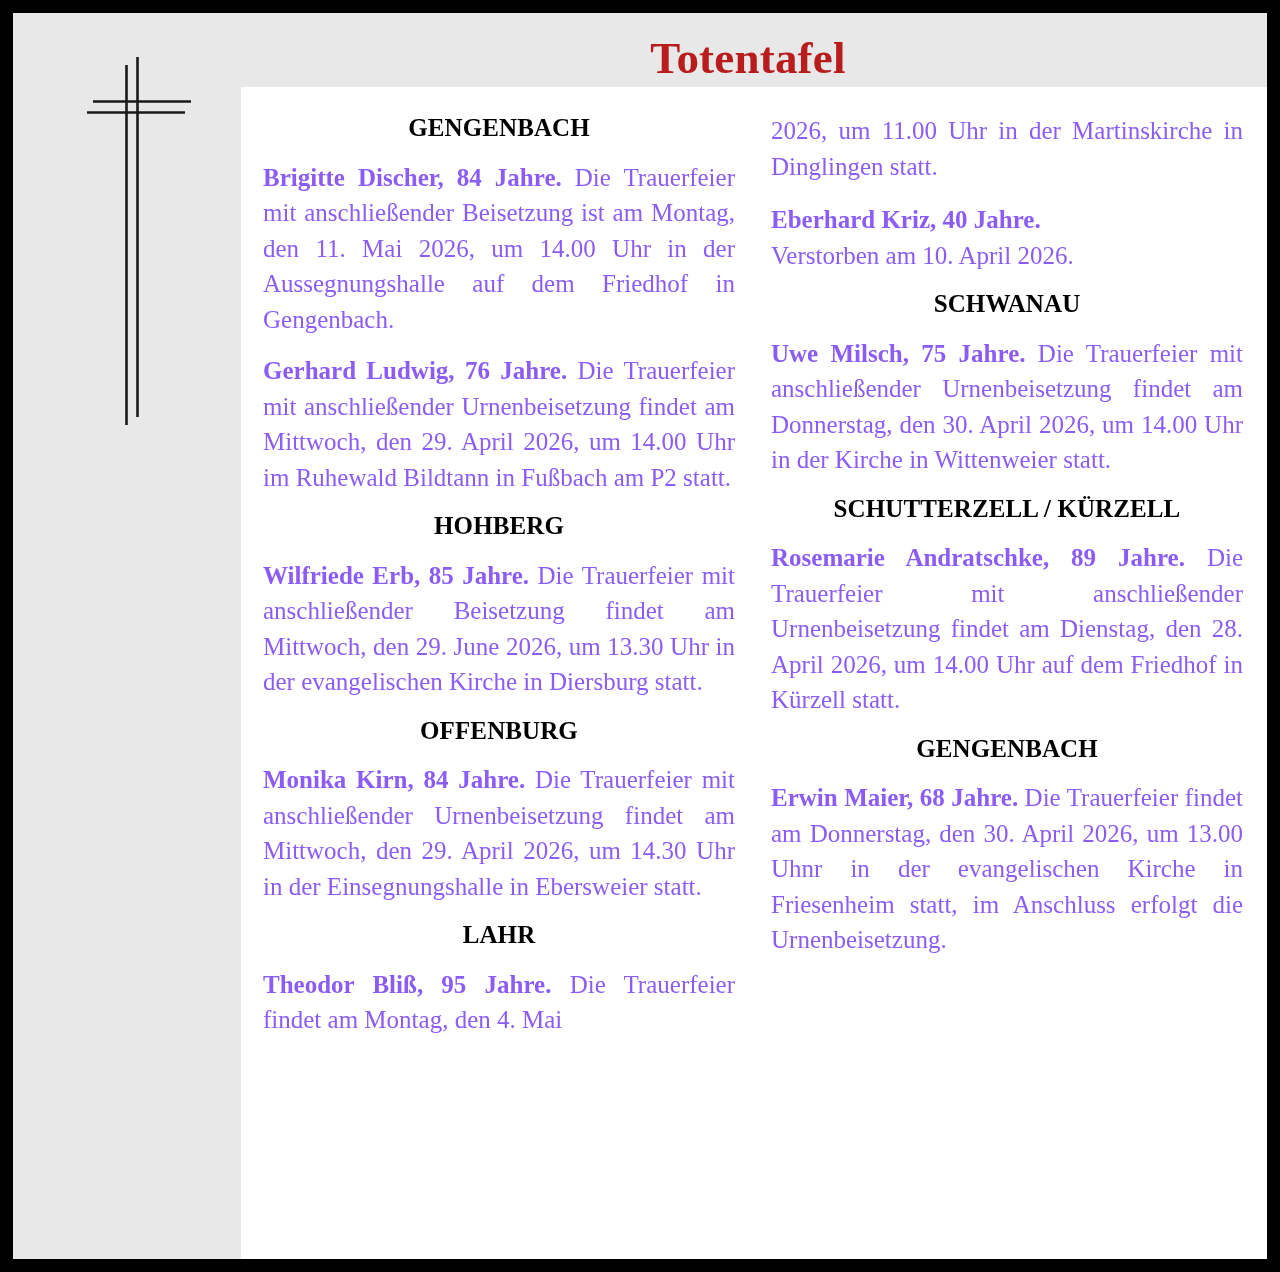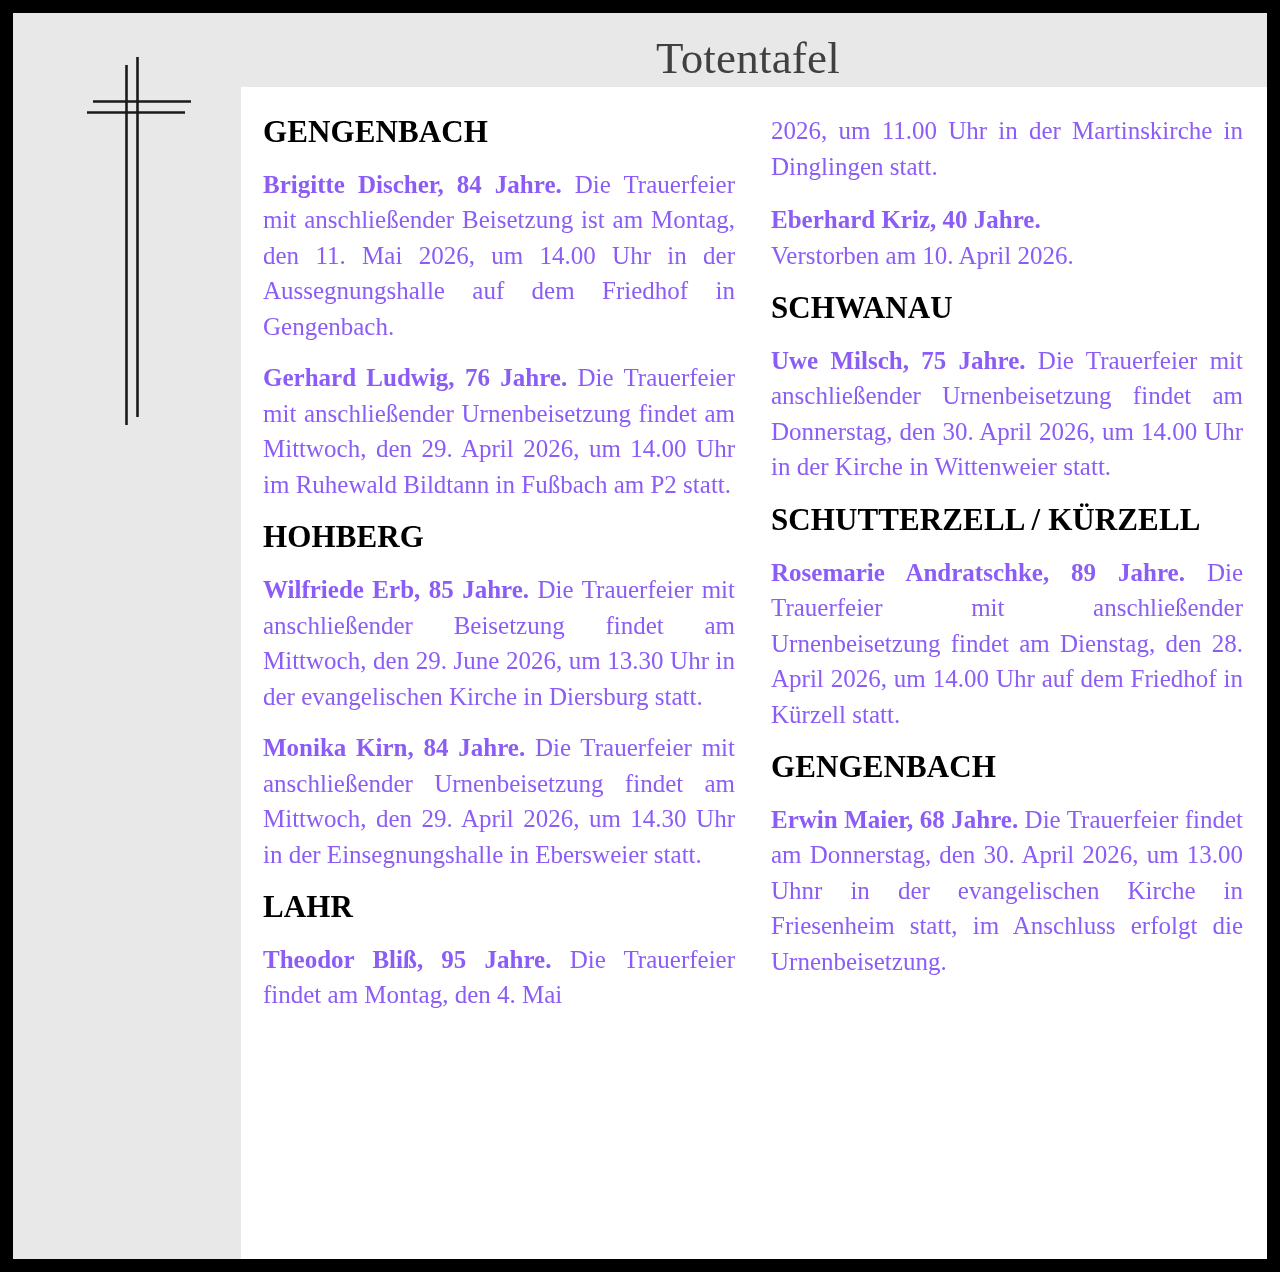--- a/index.html
+++ b/index.html
@@ -44,22 +44,22 @@
     width: 1014px;
     height: 62px;
     display: flex;
     align-items: center;
     justify-content: center;
     background: transparent;
   }
   #masthead .title {
     font-family: "Liberation Serif", "DejaVu Serif", serif;
     font-size: 45px;
-    font-weight: 400;
-    color: #404040;
+    font-weight: 700;
+    color: #b91c1c;
     letter-spacing: 0.2px;
     line-height: 1;
     white-space: nowrap;
   }
 
   
   #cross {
     position: absolute;
     left: 62px;
     top: 32px;
@@ -89,26 +89,27 @@
   }
   .column {
     width: 472px;
     flex: 0 0 472px;
     box-sizing: border-box;
   }
 
   
   .place {
     font-family: "Liberation Serif", "DejaVu Serif", serif;
-    font-size: 31px;
+    font-size: 25px;
     font-weight: 700;
     color: #000000;
     line-height: 1.22;
     margin: 0 0 1px 0;
     letter-spacing: 0.1px;
+    text-align: center;
   }
   .entry {
     font-family: "Liberation Serif", "DejaVu Serif", serif;
     font-size: 25px;
     font-weight: 400;
     color: #8b5cf6;
     line-height: 1.42;
     margin: 0 0 16px 0;
     text-align: justify;
     text-justify: inter-word;
@@ -150,20 +151,21 @@
     </div>
 
     <div id="panel">
       <div id="columns">
         <div class="column" id="col-left">
             <div class="place">GENGENBACH</div>
             <p class="entry"><span class="lede">Brigitte Discher, 84 Jahre.</span><span> Die Trauerfeier mit anschließender Beisetzung ist am Montag, den 11. Mai 2026, um 14.00 Uhr in der Aussegnungshalle auf dem Friedhof in Gengenbach.</span></p>
             <p class="entry"><span class="lede">Gerhard Ludwig, 76 Jahre.</span><span> Die Trauerfeier mit anschließender Urnenbeisetzung findet am Mittwoch, den 29. April 2026, um 14.00 Uhr im Ruhewald Bildtann in Fußbach am P2 statt.</span></p>
             <div class="place">HOHBERG</div>
             <p class="entry"><span class="lede">Wilfriede Erb, 85 Jahre.</span><span> Die Trauerfeier mit anschließender Beisetzung findet am Mittwoch, den 29. June 2026, um 13.30 Uhr in der evangelischen Kirche in Diersburg statt.</span></p>
+            <div class="place">OFFENBURG</div>
             <p class="entry"><span class="lede">Monika Kirn, 84 Jahre.</span><span> Die Trauerfeier mit anschließender Urnenbeisetzung findet am Mittwoch, den 29. April 2026, um 14.30 Uhr in der Einsegnungshalle in Ebersweier statt.</span></p>
             <div class="place">LAHR</div>
             <p class="entry"><span class="lede">Theodor Bliß, 95 Jahre.</span><span> Die Trauerfeier findet am Montag, den 4. Mai</span></p>
           </div>
         <div class="column" id="col-right">
             <p class="entry continuation"><span>2026, um 11.00 Uhr in der Martinskirche in Dinglingen statt.</span></p>
             <p class="entry"><span class="lede">Eberhard Kriz, 40 Jahre.</span><span><br>Verstorben am 10. April 2026.</span></p>
             <div class="place">SCHWANAU</div>
             <p class="entry"><span class="lede">Uwe Milsch, 75 Jahre.</span><span> Die Trauerfeier mit anschließender Urnenbeisetzung findet am Donnerstag, den 30. April 2026, um 14.00 Uhr in der Kirche in Wittenweier statt.</span></p>
             <div class="place">SCHUTTERZELL / KÜRZELL</div>

